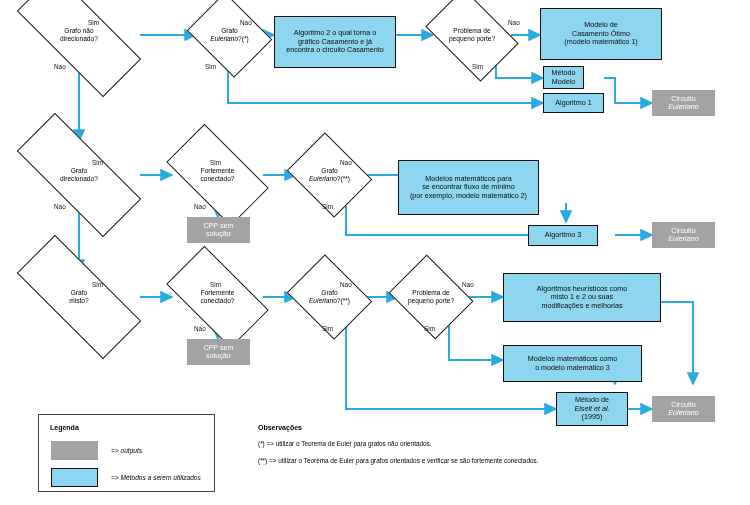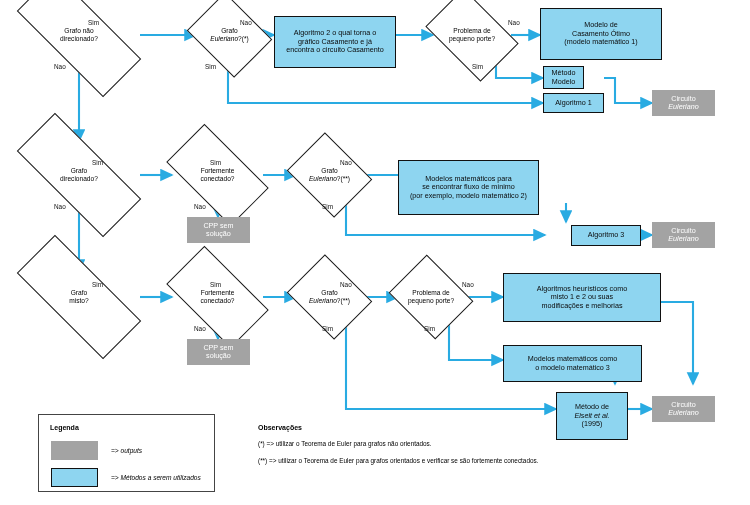--- a/index.html
+++ b/index.html
@@ -205,21 +205,21 @@
   <div class="edgelabel" style="left:322px;top:203px;">Sim</div>
 
   <div class="node boxblue" style="left:398px;top:160px;width:141px;height:55px;">
     <div>
       <div>Modelos matemáticos para</div>
       <div>se encontrar fluxo de mínimo</div>
       <div>(por exemplo, modelo matemático 2)</div>
     </div>
   </div>
 
-  <div class="node boxblue" style="left:571px;top:225px;width:70px;height:21px;">
+  <div class="node boxblue" style="left:528px;top:225px;width:70px;height:21px;">
     <div>Algoritmo 3</div>
   </div>
 
   <div class="node boxgray" style="left:652px;top:222px;width:63px;height:26px;">
     <div>
       <div>Circuito</div>
       <div class="it">Euleriano</div>
     </div>
   </div>
 
@@ -285,21 +285,21 @@
     </div>
   </div>
 
   <div class="node boxblue" style="left:503px;top:345px;width:139px;height:37px;">
     <div>
       <div>Modelos matemáticos como</div>
       <div>o modelo matemático 3</div>
     </div>
   </div>
 
-  <div class="node boxblue" style="left:556px;top:392px;width:72px;height:48px;text-align:center;">
+  <div class="node boxblue" style="left:556px;top:392px;width:72px;height:34px;text-align:center;">
     <div>
       <div>Método de</div>
       <div class="it">Eiselt et al.</div>
       <div>(1995)</div>
     </div>
   </div>
 
   <div class="node boxgray" style="left:652px;top:396px;width:63px;height:26px;">
     <div>
       <div>Circuito</div>

